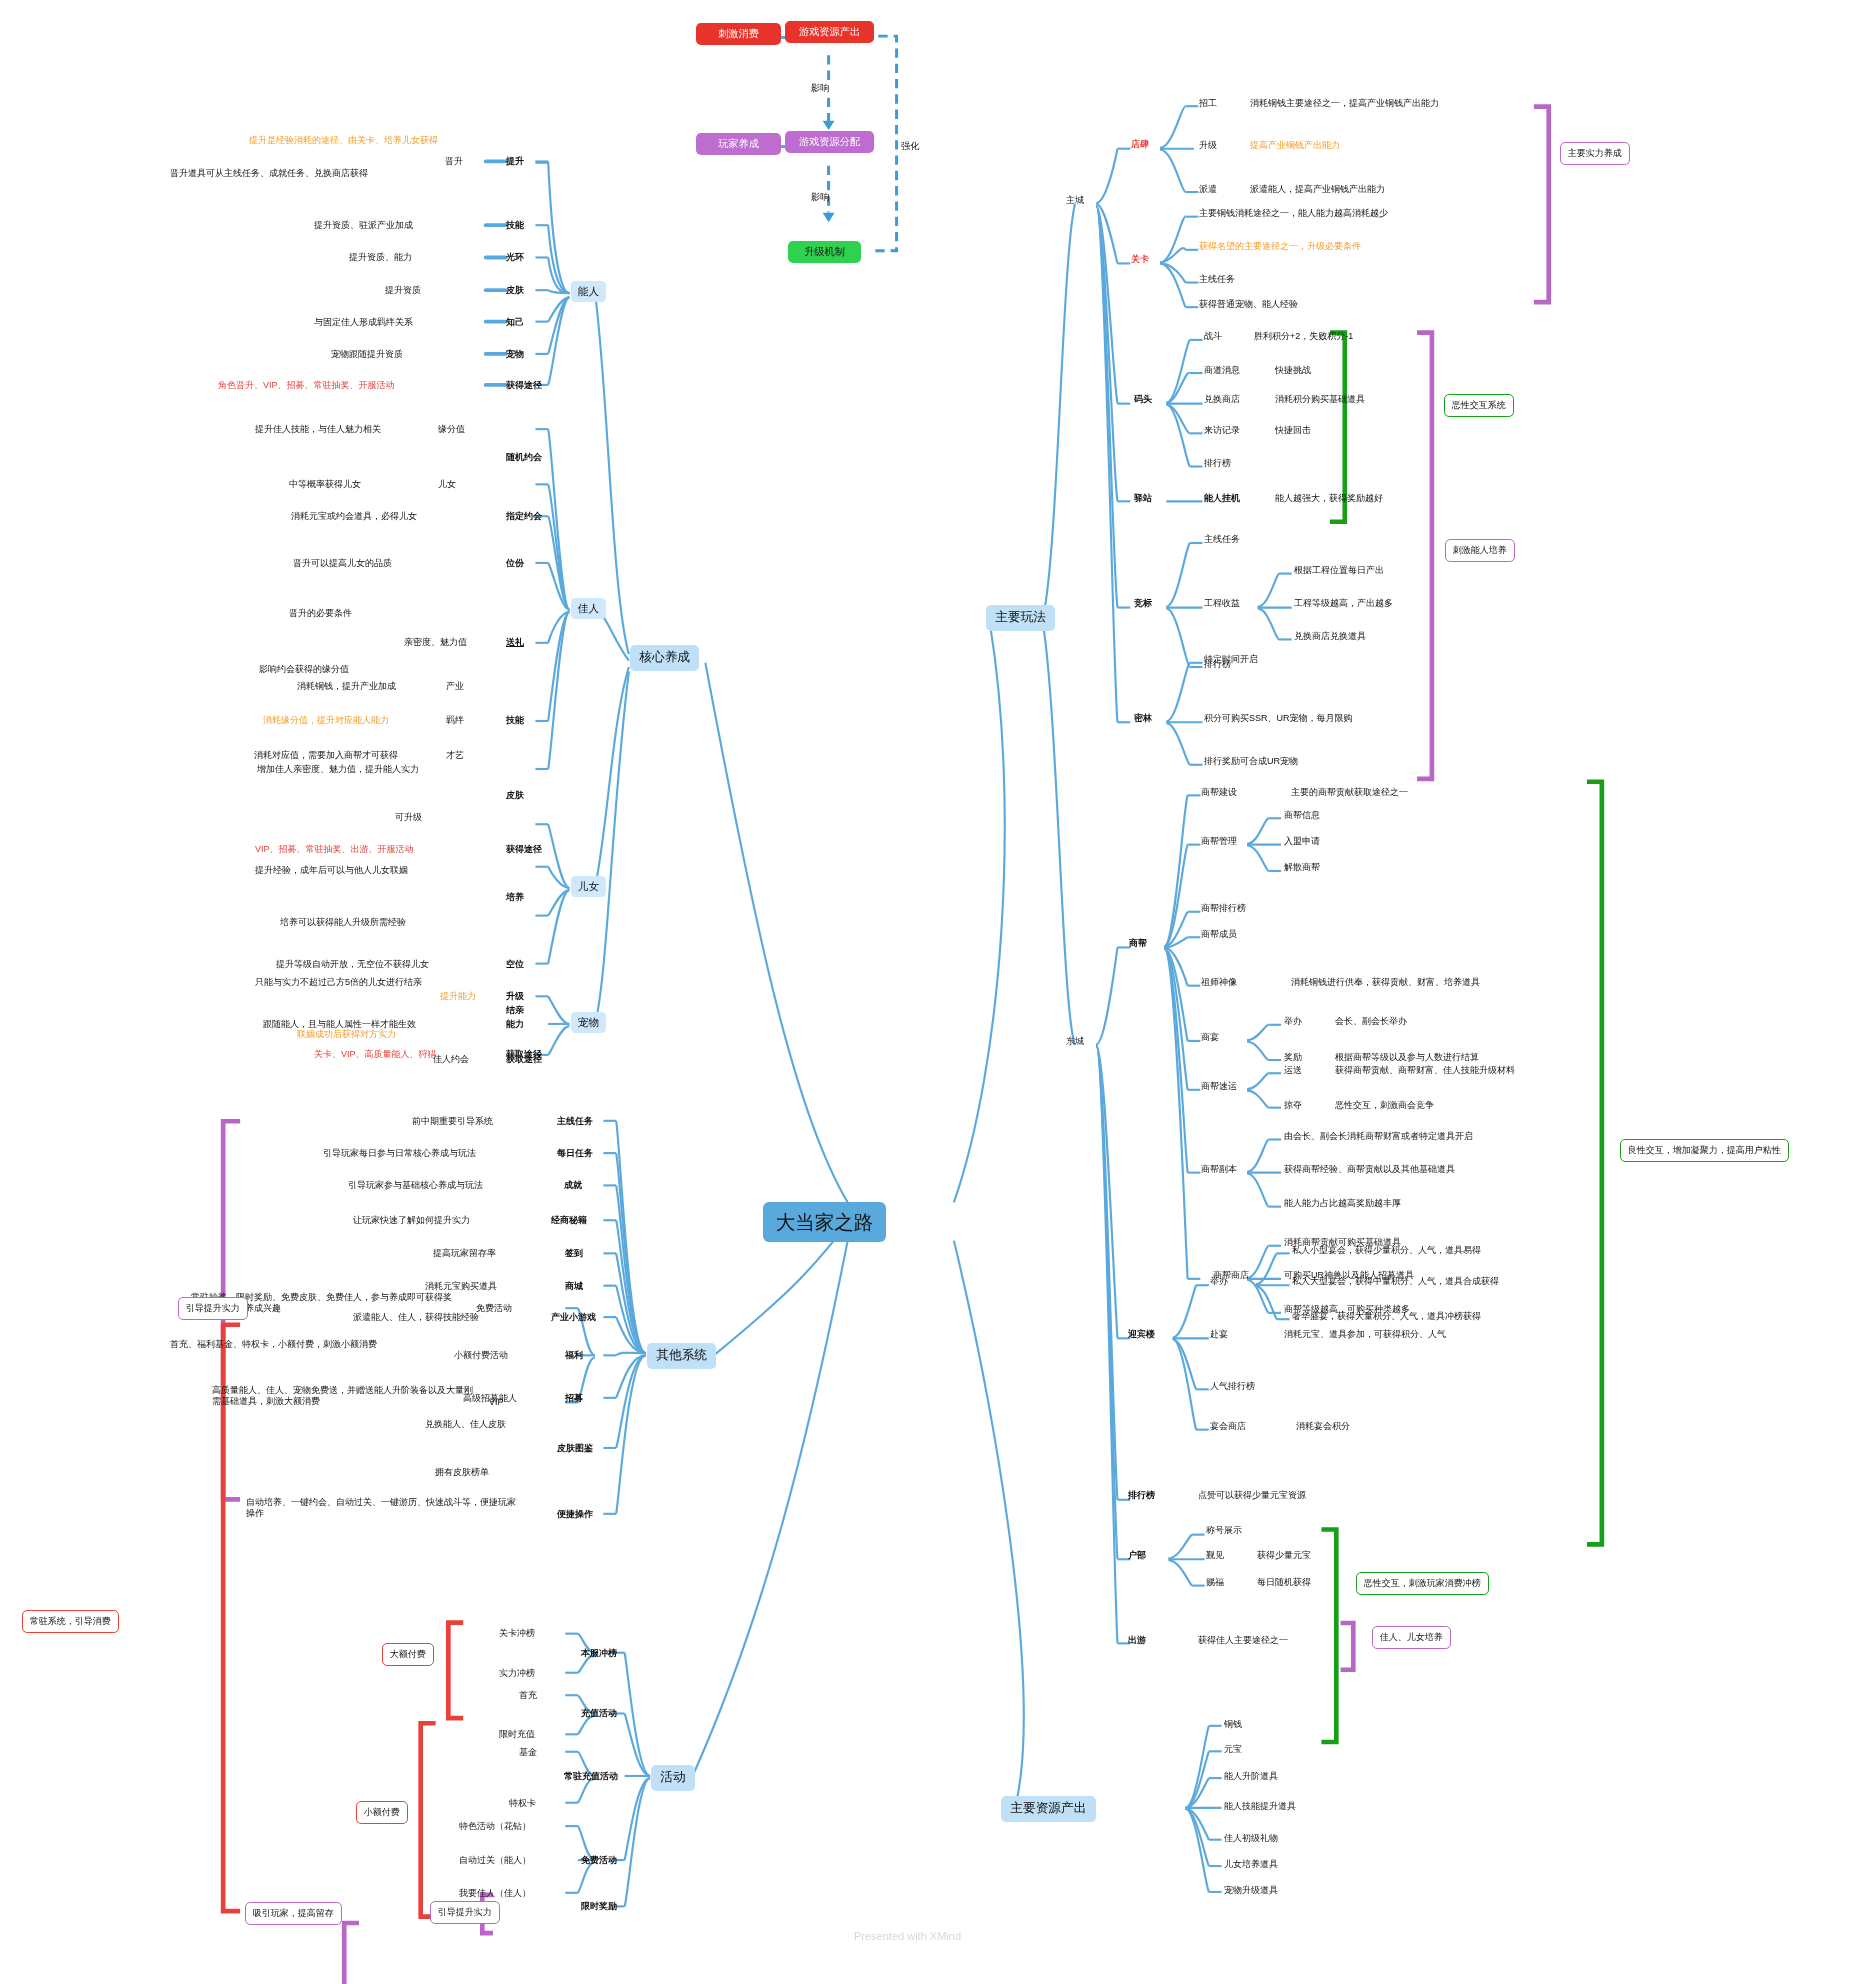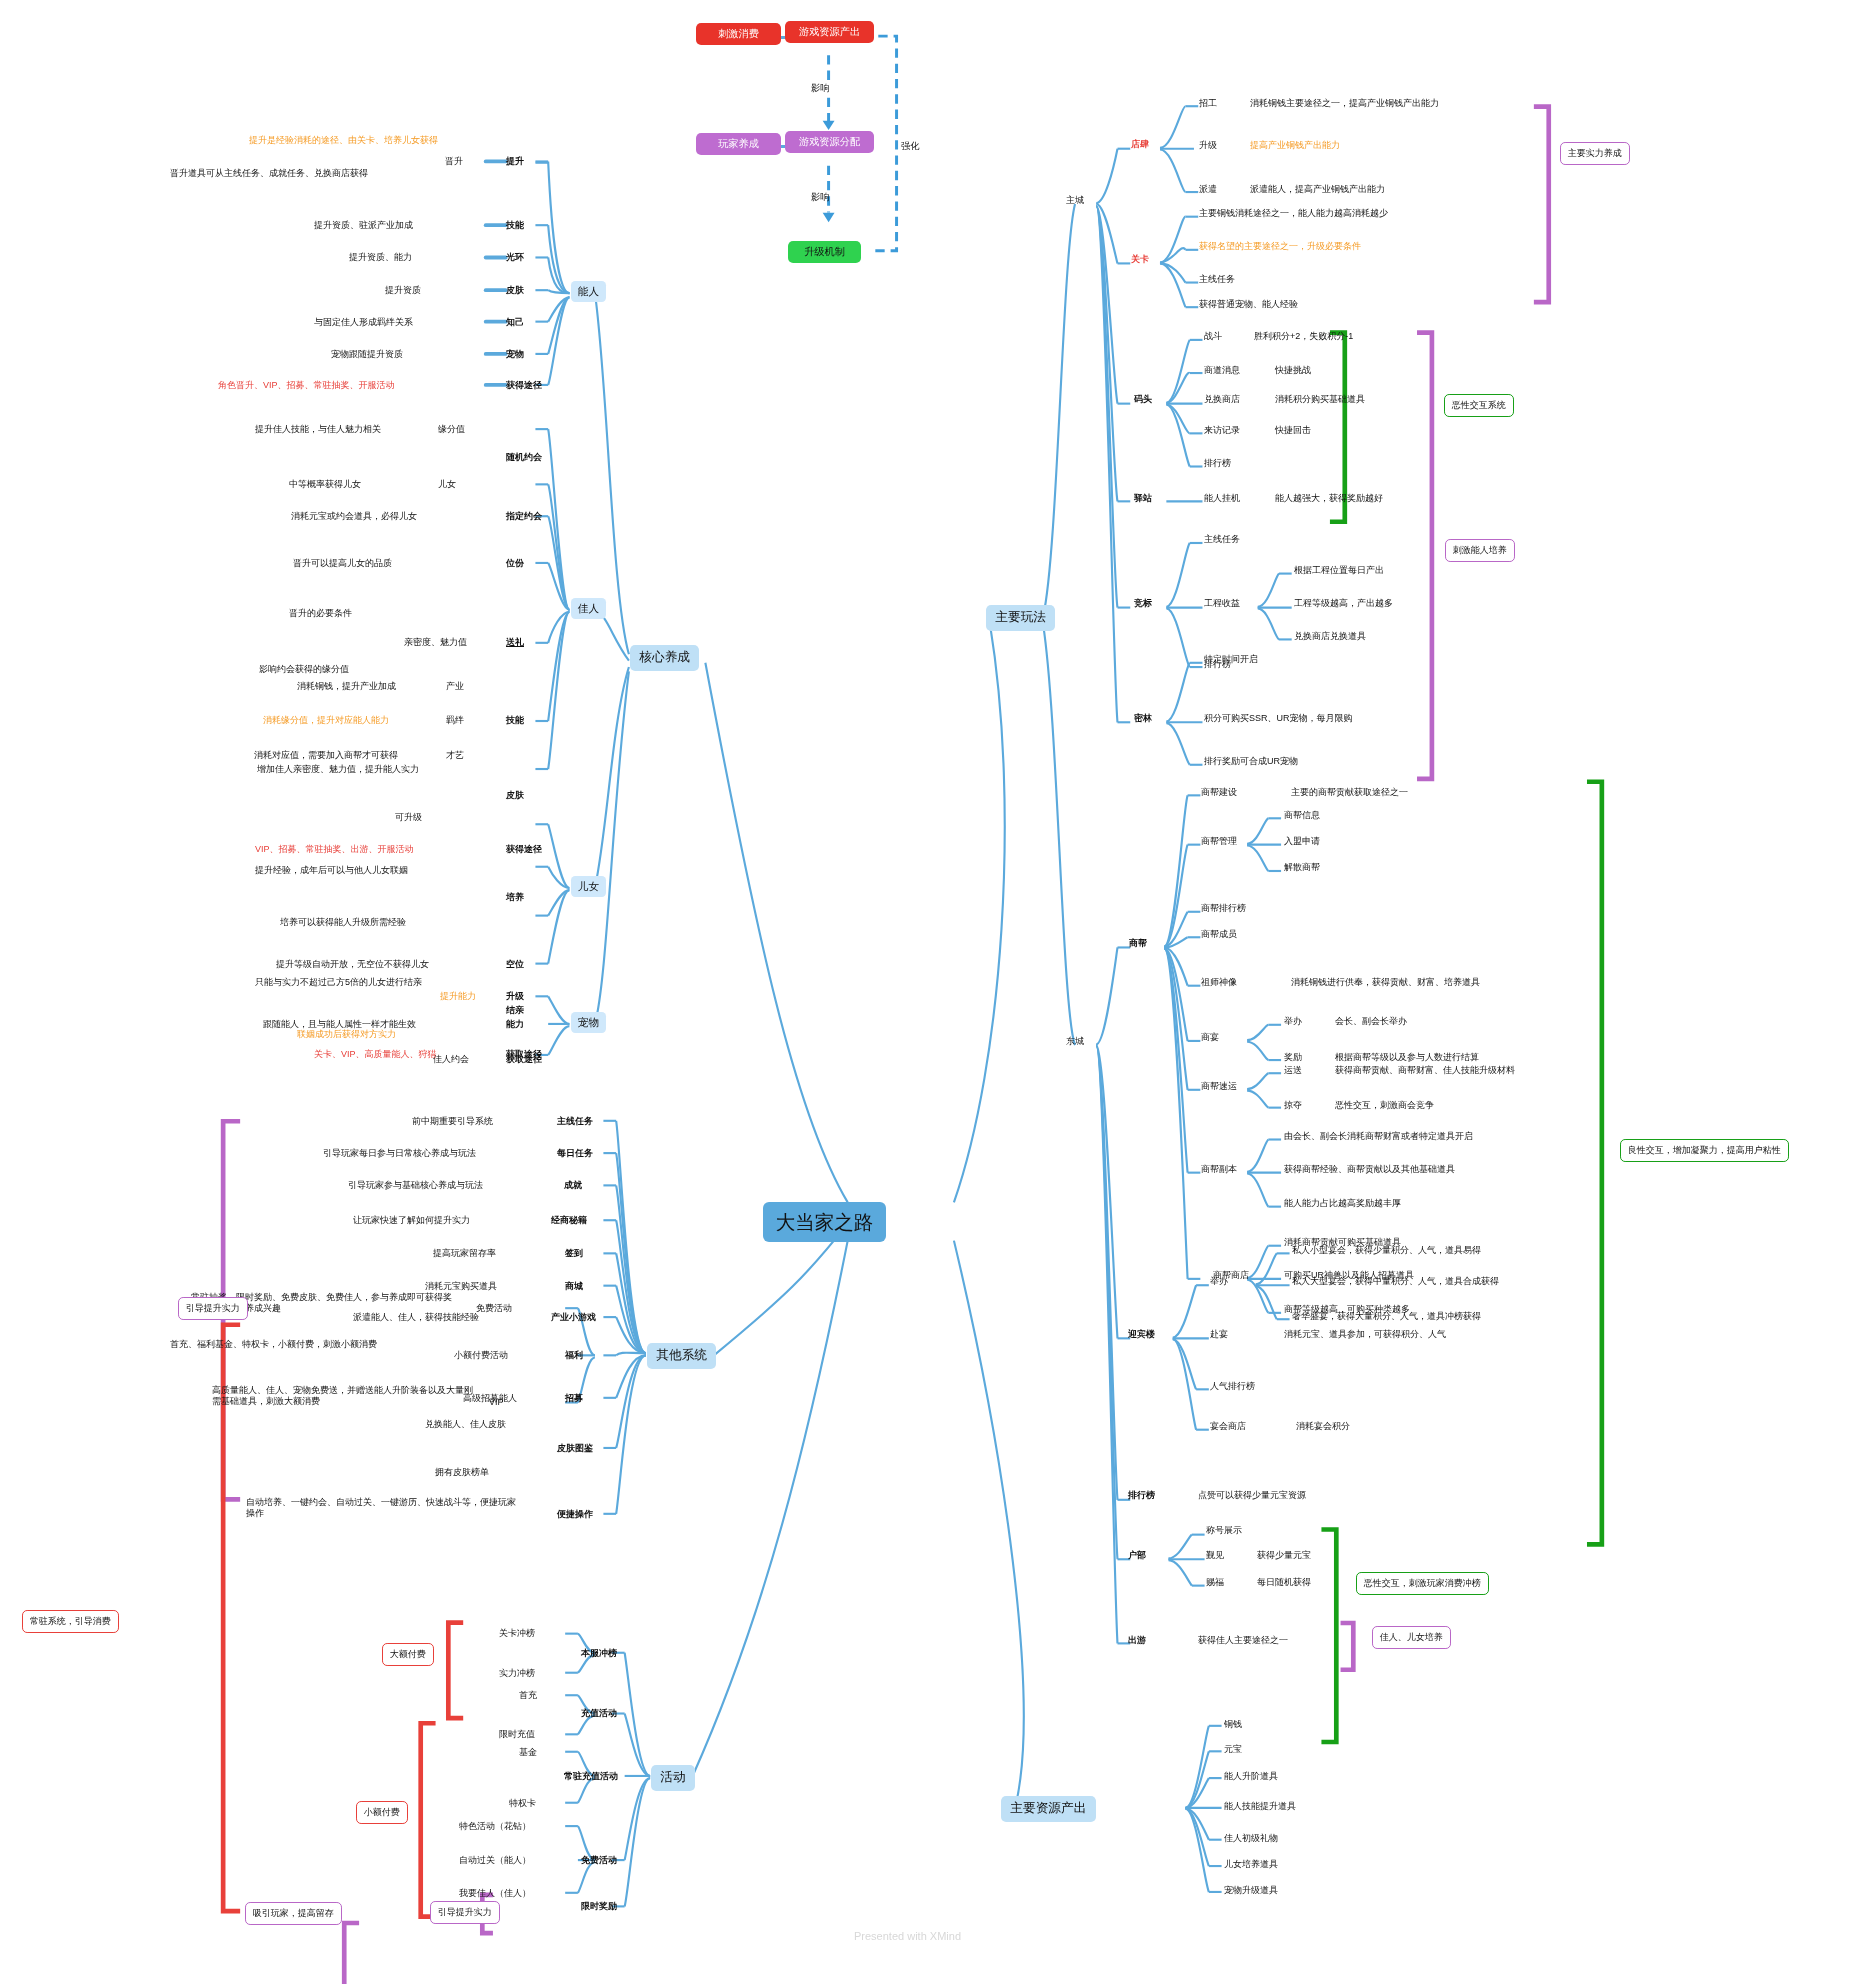--- a/index.html
+++ b/index.html
@@ -523,21 +523,21 @@
 <div class="node t-plain" style="left:1254px;top:331px;">胜利积分+2，失败积分-1</div>
 <div class="node t-plain" style="left:1204px;top:365px;">商道消息</div>
 <div class="node t-plain" style="left:1275px;top:365px;">快捷挑战</div>
 <div class="node t-plain" style="left:1204px;top:394px;">兑换商店</div>
 <div class="node t-plain" style="left:1275px;top:394px;">消耗积分购买基础道具</div>
 <div class="node t-plain" style="left:1204px;top:425px;">来访记录</div>
 <div class="node t-plain" style="left:1275px;top:425px;">快捷回击</div>
 <div class="node t-plain" style="left:1204px;top:458px;">排行榜</div>
 
 <div class="node t-bold" style="left:1134px;top:493px;">驿站</div>
-<div class="node t-plain" style="left:1204px;top:493px;">能人挂机</div>
+<div class="node t-plain" style="left:1204px;top:493px;font-weight:bold;">能人挂机</div>
 <div class="node t-plain" style="left:1275px;top:493px;">能人越强大，获得奖励越好</div>
 
 <div class="node t-bold" style="left:1134px;top:598px;">竞标</div>
 <div class="node t-plain" style="left:1204px;top:534px;">主线任务</div>
 <div class="node t-plain" style="left:1204px;top:598px;">工程收益</div>
 <div class="node t-plain" style="left:1294px;top:565px;">根据工程位置每日产出</div>
 <div class="node t-plain" style="left:1294px;top:598px;">工程等级越高，产出越多</div>
 <div class="node t-plain" style="left:1294px;top:631px;">兑换商店兑换道具</div>
 <div class="node t-plain" style="left:1204px;top:659px;">排行榜</div>
 

